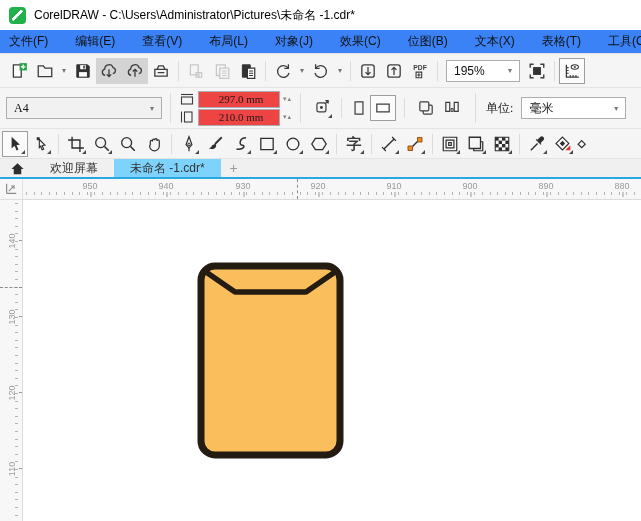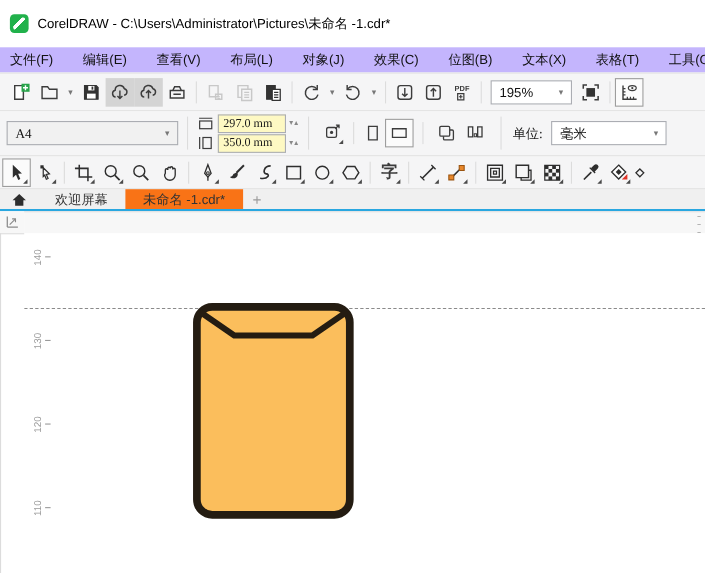--- a/index.html
+++ b/index.html
@@ -1,27 +1,27 @@
 <!DOCTYPE html>
 <html><head>
 <meta charset="utf-8">
 <style>
   * { margin:0; padding:0; box-sizing:border-box; }
   html,body { width:641px; height:521px; overflow:hidden; background:#fff;
     font-family:"Liberation Sans","DejaVu Sans",sans-serif; font-size:12px; color:#1a1a1a; }
 
   
-  .titlebar { height:43px; background:#fff; display:flex; align-items:center; padding-left:9px; }
+  .titlebar { height:30px; background:#fff; display:flex; align-items:center; padding-left:9px; }
   .applogo { width:17px; height:17px; border-radius:4px; background:#21b14b; position:relative; margin-right:8px; flex:0 0 auto;}
   .applogo::after { content:""; position:absolute; left:3px; top:3px; width:11px; height:11px;
     background:linear-gradient(135deg, transparent 38%, #fff 38%, #fff 58%, transparent 58%); border-radius:2px;}
   .title-text { font-size:12px; color:#000; white-space:nowrap; }
 
   
-  .menubar { height:23px; background:#c4b5fd; display:flex; align-items:center; gap:27px; padding-left:9px; }
+  .menubar { height:23px; background:#3b82f6; display:flex; align-items:center; gap:27px; padding-left:9px; }
   .menu-item { font-size:12px; color:#111; cursor:default; white-space:nowrap; }
 
   
   .bar { background:#f5f5f6; border-top:1px solid #e4e4e4; display:flex; align-items:center; }
   .toolbar { height:34px; padding-left:6px; }
   .propbar { height:41px; padding-left:6px;font-family:Liberation Serif, serif; }
   .toolrow { height:30px; padding-left:2px; }
   .sep { width:1px; height:20px; background:#dcdcdc; margin:0 4px; flex:0 0 auto; }
   .tbtn { width:26px; height:26px; display:flex; align-items:center; justify-content:center;
     position:relative; flex:0 0 auto; border:1px solid transparent; }
@@ -37,31 +37,31 @@
 
   
   .combo { height:22px; background:#fff; border:1px solid #abadb3; display:flex; align-items:center;
     justify-content:space-between; padding:0 4px 0 7px; font-size:12px; color:#111; flex:0 0 auto;}
   .combo .caret { width:10px; }
   .combo.gray { background:#f1f1f1; }
 
   
   .sizefields { display:flex; flex-direction:column; gap:1px; }
   .sizerow { display:flex; align-items:center; gap:3px; }
-  .sizebox { width:62px; height:17px; border:1px solid #abadb3; background:#fef9c3; font-size:11px;
-    display:flex; align-items:center; padding-left:4px; }
+  .sizebox { width:82px; height:17px; border:1px solid #abadb3; background:#ef4444; font-size:11px;
+    display:flex; align-items:center; padding-left:4px;justify-content:center; }
   .spin { font-size:7px; color:#888; letter-spacing:1px; }
   .dimicon { width:16px; height:14px; }
 
   
   .tabbar { height:21px; background:#f0f0f0; display:flex; align-items:stretch;
     border-bottom:2px solid #29a7e0; border-top:1px solid #e4e4e4;}
   .home { width:34px; display:flex; align-items:center; justify-content:center; }
   .tab { display:flex; align-items:center; padding:0 16px; font-size:12px; color:#333; white-space:nowrap;text-align:center;}
-  .tab.active { background:#f97316; }
+  .tab.active { background:#7dd3fc; }
   .newtab { width:26px; display:flex; align-items:center; justify-content:center; color:#9b9b9b;
     font-size:14px; }
 
   
   .workspace { display:grid; grid-template-columns:22px 619px; grid-template-rows:20px 325px; }
   .corner { background:#f7f7f7; display:flex; align-items:center; justify-content:center; }
   .hruler { position:relative; background:#f7f7f7; border-left:1px solid #e0e0e0;
     background-image:repeating-linear-gradient(to right,#b3b3b3 0 1px,transparent 1px 7.6px);
     background-size:100% 3px; background-position:3px calc(100% - 4px); background-repeat:no-repeat; }
   .hlabel { position:absolute; top:2px; font-size:9px; color:#9a9a9a; transform:translateX(-50%); }
@@ -231,21 +231,21 @@
         <span>297.0 mm</span>
       </div>
       <span class="spin">▾▴</span>
     </div>
     <div class="sizerow">
       <svg class="dimicon" viewBox="0 0 16 14">
         <path d="M2.5 1.5 v11" stroke="#3c3c3c" stroke-width="1.1"></path>
         <rect x="5.5" y="2" width="7.5" height="10" fill="none" stroke="#3c3c3c" stroke-width="1.1"></rect>
       </svg>
       <div class="sizebox">
-        <span>350.0 mm</span>
+        <span>210.0 mm</span>
       </div>
       <span class="spin">▾▴</span>
     </div>
   </div>
   <div class="sep" style="height:30px; margin:0 8px;"></div>
   <div class="tbtn fly">
     <svg class="ic" viewBox="0 0 16 16">
       <rect x="3.5" y="3.5" width="8" height="8" rx="1.5" fill="none" stroke="#3c3c3c" stroke-width="1.2"></rect>
       <circle cx="7.5" cy="7.5" r="1.3" fill="#3c3c3c"></circle>
       <path d="M10.5 4.5 l3 -3 M13.5 4 v-2.5 h-2.5" fill="none" stroke="#3c3c3c" stroke-width="1.2"></path>
@@ -438,20 +438,31 @@
 </div>
 
 <div class="workspace">
   <div class="corner">
     <svg width="14" height="14" viewBox="0 0 16 16">
       <path d="M3 13 H14 M3 13 V2" stroke="#8a8a8a" stroke-width="1.3" fill="none"></path>
       <path d="M5.5 10.5 L11.5 4.5 M11.5 8 V4.5 H8" stroke="#8a8a8a" stroke-width="1.2" fill="none"></path>
     </svg>
   </div>
 
+  <div class="hruler">
+    <span class="hlabel" style="left:67px">950</span>
+    <span class="hlabel" style="left:143px">940</span>
+    <span class="hlabel" style="left:220px">930</span>
+    <span class="hlabel" style="left:295px">920</span>
+    <span class="hlabel" style="left:371px">910</span>
+    <span class="hlabel" style="left:447px">900</span>
+    <span class="hlabel" style="left:523px">890</span>
+    <span class="hlabel" style="left:599px">880</span>
+    <div class="hdash" style="left:274px"></div>
+  </div>
 
   <div class="vruler">
     <span class="vlabel" style="top:36px">140</span>
     <span class="vlabel" style="top:112px">130</span>
     <span class="vlabel" style="top:188px">120</span>
     <span class="vlabel" style="top:264px">110</span>
     <div class="vdash" style="top:87px"></div>
   </div>
 
   <div class="canvas">

